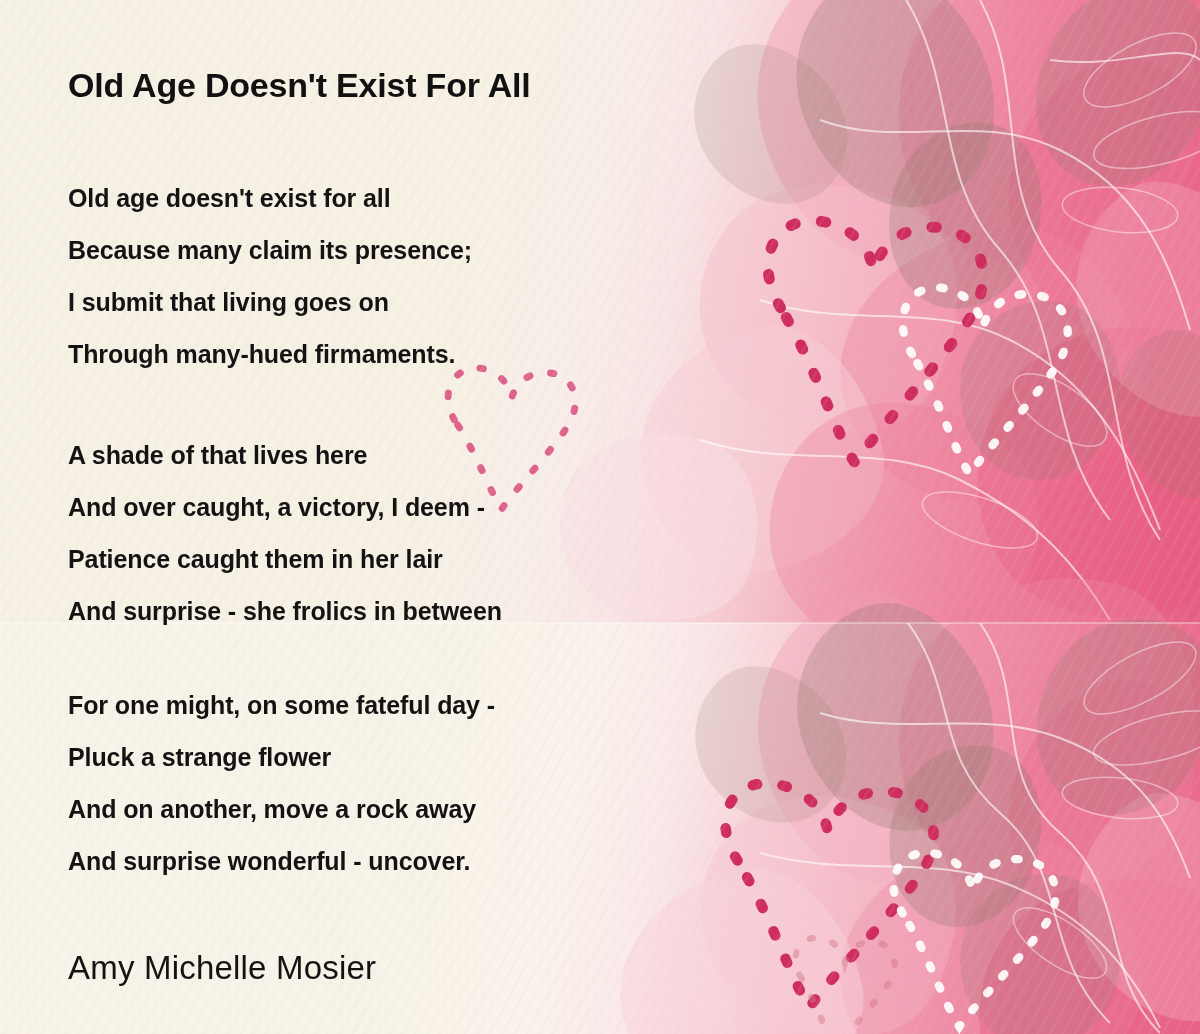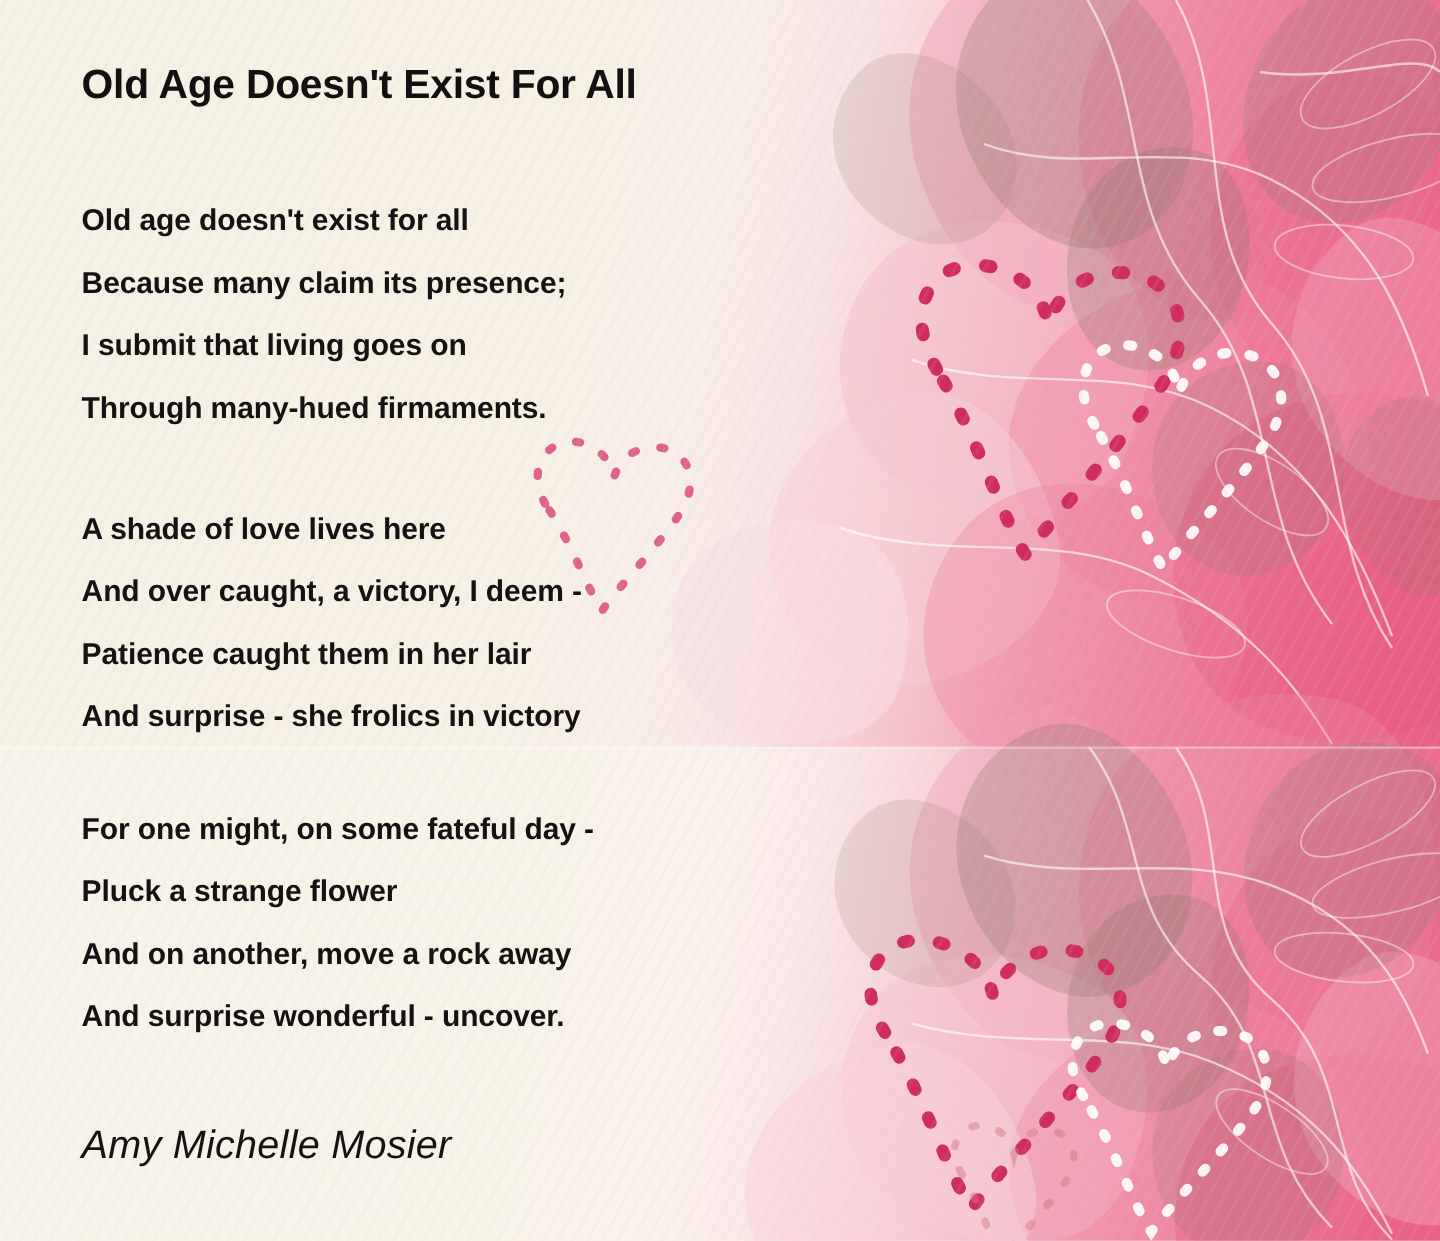--- a/index.html
+++ b/index.html
@@ -70,42 +70,42 @@
       rgba(255,255,255,0.00) 7px,
       rgba(255,255,255,0.00) 11px);
     pointer-events:none;
   }
   .seam{
     position:absolute;left:0;top:622px;width:1200px;height:2px;
     background:rgba(255,255,255,0.34);pointer-events:none;
   }
 
   
-  .text-layer{position:absolute;left:0;top:0;width:1200px;height:736px;}
+  .text-layer{position:absolute;left:0;top:14px;width:1200px;height:736px;}
 
   #poem-title{
     position:absolute;left:68px;top:52px;
     font-size:34px;font-weight:bold;color:#111111;
     letter-spacing:-0.2px;white-space:nowrap;
   }
 
   .stanza{position:absolute;left:68px;}
   #stanza-0{top:158px;}
   #stanza-1{top:415px;}
   #stanza-2{top:665px;}
 
   .poem-line{
     font-size:25px;font-weight:bold;color:#131313;
     line-height:52px;height:52px;white-space:nowrap;
     letter-spacing:-0.1px;
   }
 
   #poem-author{
     position:absolute;left:68px;top:935px;
-    font-size:33px;font-style:italic;font-weight:normal;color:#131313;
+    font-size:33px;font-weight:normal;color:#131313;
     white-space:nowrap;letter-spacing:0.2px;
   }
 </style>
 </head>
 <body>
 
 <div id="poem-card">
 
   <div class="bg-layer tile-top">
     <div class="tile-base"></div>
@@ -224,24 +224,24 @@
     <div id="poem-title">Old Age Doesn't Exist For All</div>
 
     <div class="stanza" id="stanza-0">
       <div class="poem-line">Old age doesn't exist for all</div>
       <div class="poem-line">Because many claim its presence;</div>
       <div class="poem-line">I submit that living goes on</div>
       <div class="poem-line">Through many-hued firmaments.</div>
     </div>
 
     <div class="stanza" id="stanza-1">
-      <div class="poem-line">A shade of love lives here</div>
+      <div class="poem-line">A shade of that lives here</div>
       <div class="poem-line">And over caught, a victory, I deem -</div>
       <div class="poem-line">Patience caught them in her lair</div>
-      <div class="poem-line">And surprise - she frolics in victory</div>
+      <div class="poem-line">And surprise - she frolics in between</div>
     </div>
 
     <div class="stanza" id="stanza-2">
       <div class="poem-line">For one might, on some fateful day -</div>
       <div class="poem-line">Pluck a strange flower</div>
       <div class="poem-line">And on another, move a rock away</div>
       <div class="poem-line">And surprise wonderful - uncover.</div>
     </div>
 
     <div id="poem-author">Amy Michelle Mosier</div>

